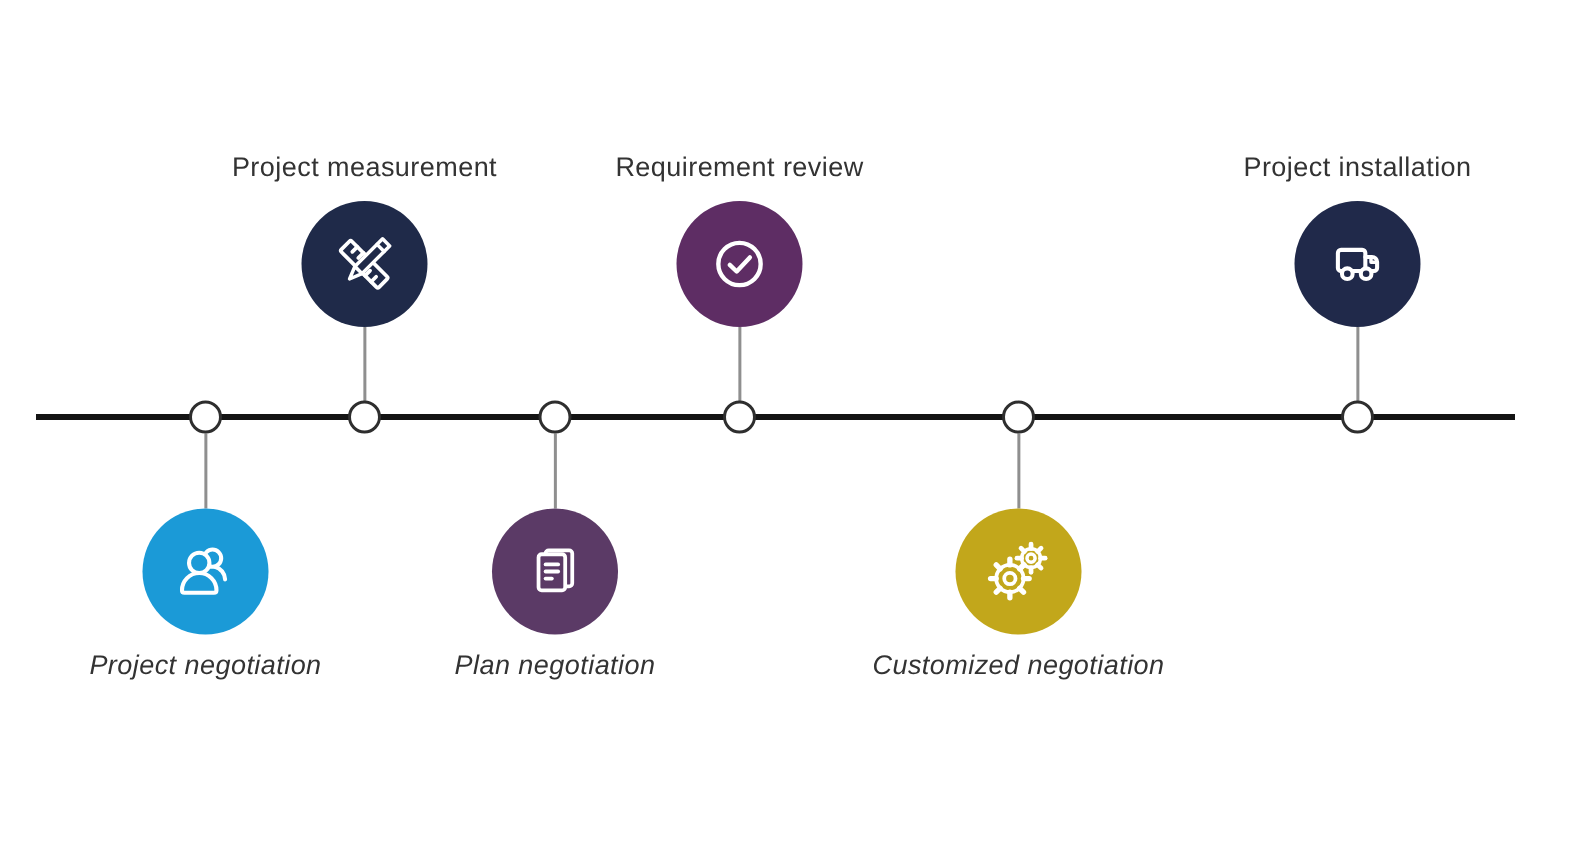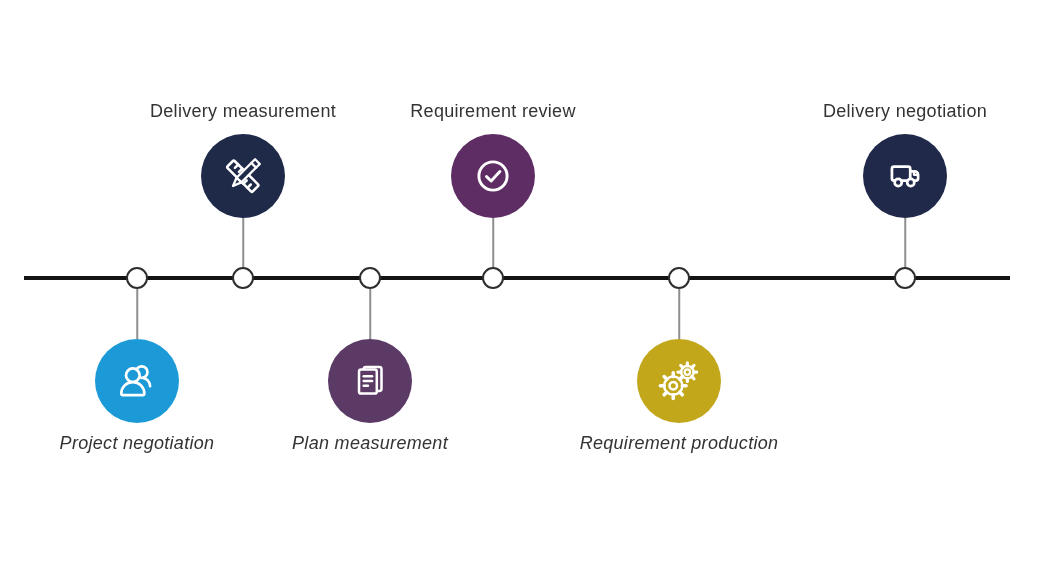--- a/index.html
+++ b/index.html
@@ -68,36 +68,36 @@
           <line x1="27.5" y1="22.5" x2="27.5" y2="27"></line>
           <line x1="33" y1="22.5" x2="33" y2="27"></line>
         </g>
         <g transform="rotate(45 22 22)" stroke-width="2.2">
           <rect x="18.8" y="2.5" width="6.4" height="25" fill="currentColor"></rect>
           <path d="M18.8 27.5 L22 35.5 L25.2 27.5 z" fill="currentColor"></path>
           <line x1="18.8" y1="7.5" x2="25.2" y2="7.5"></line>
         </g>
       </svg>
     </div>
-    <div class="label">Delivery measurement</div>
+    <div class="label">Project measurement</div>
   </div>
 
   <div class="step below s3">
     <div class="node"></div>
     <div class="connector"></div>
     <div class="bubble" style="background: rgb(91, 58, 102); color: rgb(91, 58, 102);">
       <svg width="46" height="46" viewBox="0 0 44 44" fill="none" stroke="#ffffff" stroke-width="2.4" stroke-linecap="round" stroke-linejoin="round">
         <rect x="16" y="8.5" width="17" height="23" rx="2"></rect>
         <rect x="11.5" y="11" width="17" height="23" rx="2" fill="currentColor"></rect>
         <line x1="16" y1="17.5" x2="24" y2="17.5"></line>
         <line x1="16" y1="22" x2="24" y2="22"></line>
         <line x1="16" y1="26.5" x2="20" y2="26.5"></line>
       </svg>
     </div>
-    <div class="label">Plan measurement</div>
+    <div class="label">Plan negotiation</div>
   </div>
 
   <div class="step above s4">
     <div class="node"></div>
     <div class="connector"></div>
     <div class="bubble" style="background: rgb(94, 45, 100); color: rgb(94, 45, 100);">
       <svg width="46" height="46" viewBox="0 0 44 44" fill="none" stroke="#ffffff" stroke-width="2.8" stroke-linecap="round" stroke-linejoin="round">
         <circle cx="22" cy="22" r="13.5"></circle>
         <polyline points="15.8,22.6 20.2,26.8 28.6,17.8"></polyline>
       </svg>
@@ -129,31 +129,31 @@
           <line x1="10.3" y1="32.7" x2="7.8" y2="35.2"></line>
           <line x1="7.8" y1="26.5" x2="4.2" y2="26.5"></line>
           <line x1="10.3" y1="20.3" x2="7.8" y2="17.8"></line>
           <line x1="16.5" y1="17.8" x2="16.5" y2="14.2"></line>
           <line x1="22.7" y1="20.3" x2="25.2" y2="17.8"></line>
         </g>
         <circle cx="16.5" cy="26.5" r="8.7" stroke-width="2.4"></circle>
         <circle cx="16.5" cy="26.5" r="3.6" stroke-width="2.4"></circle>
       </svg>
     </div>
-    <div class="label">Requirement production</div>
+    <div class="label">Customized negotiation</div>
   </div>
 
   <div class="step above s6">
     <div class="node"></div>
     <div class="connector"></div>
     <div class="bubble" style="background: rgb(32, 41, 74); color: rgb(32, 41, 74);">
       <svg width="46" height="46" viewBox="0 0 44 44" fill="none" stroke="#ffffff" stroke-width="2.6" stroke-linecap="round" stroke-linejoin="round">
         <rect x="9.5" y="13" width="17.5" height="13.5" rx="2"></rect>
         <path d="M27 17.5 h4.2 a3.3 3.3 0 0 1 3.3 3.3 v3.7 a2 2 0 0 1 -2 2 h-5.5"></path>
         <path d="M30.6 17.5 v3.4 h3.9" stroke-width="2.2"></path>
         <circle cx="15.5" cy="28.2" r="3.4" fill="currentColor"></circle>
         <circle cx="27.5" cy="28.2" r="3.4" fill="currentColor"></circle>
       </svg>
     </div>
-    <div class="label">Delivery negotiation</div>
+    <div class="label">Project installation</div>
   </div>
 
 </div>
 
 </body></html>

